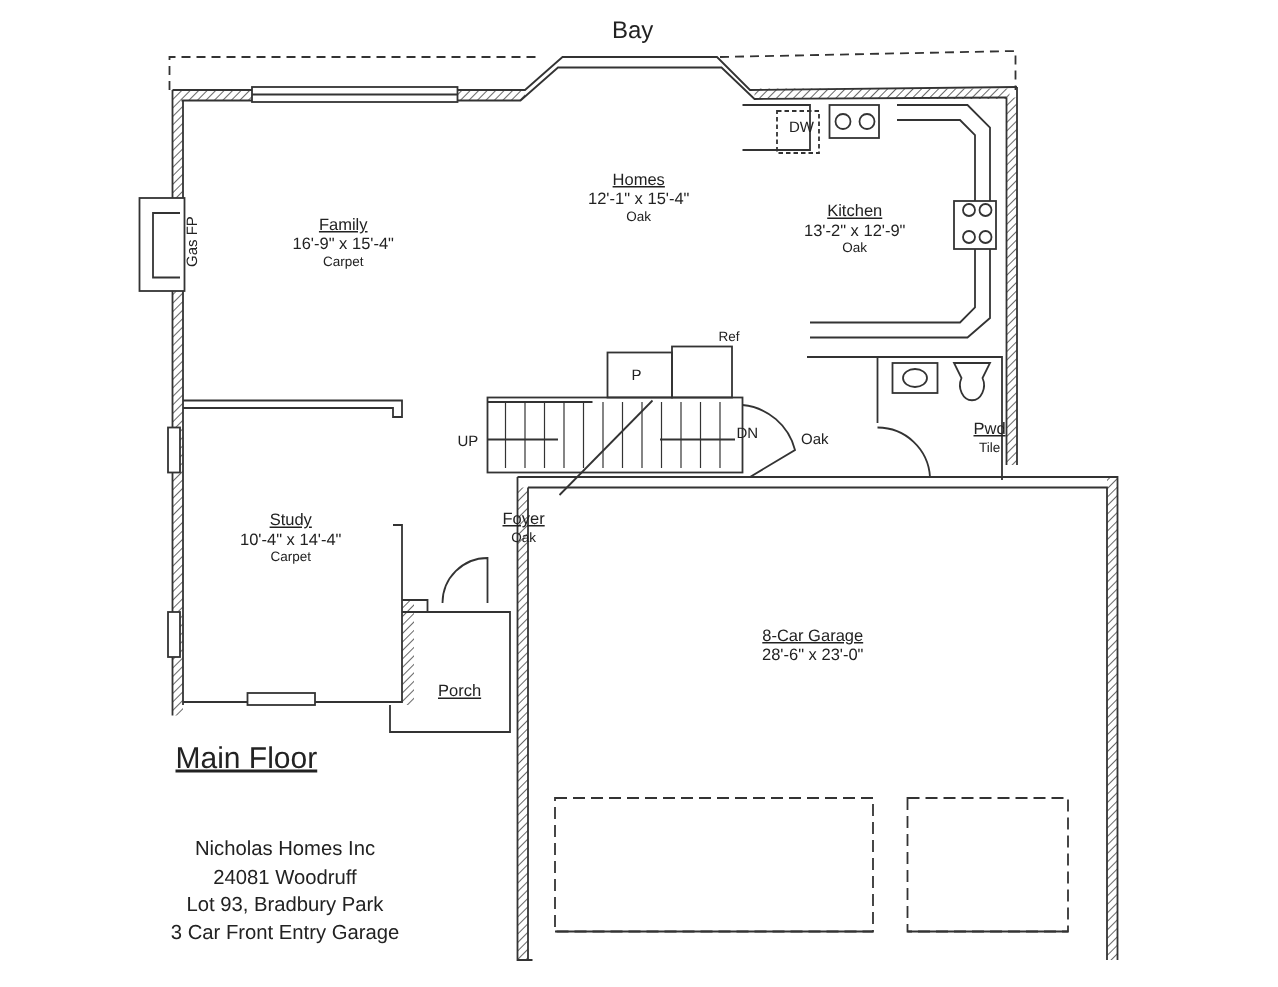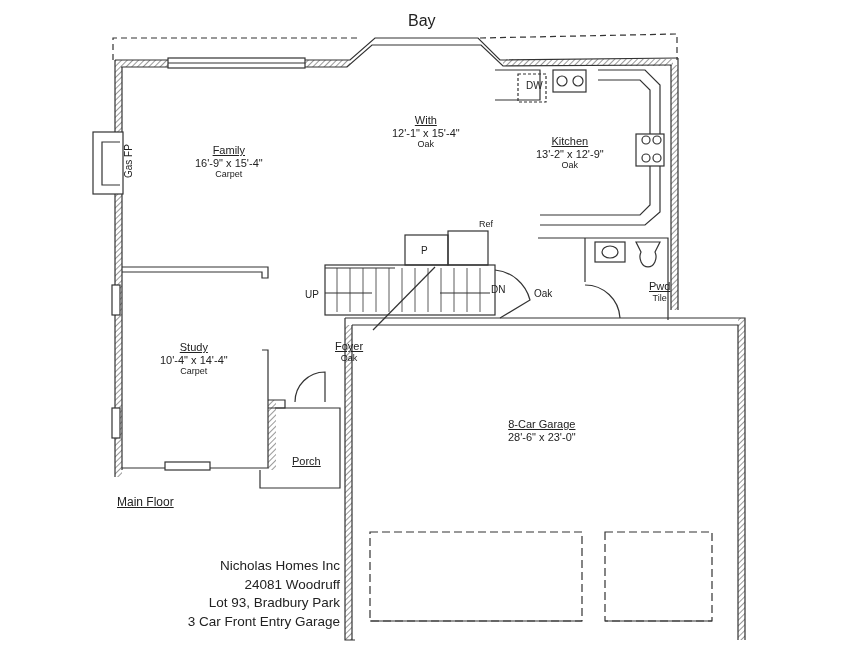--- a/index.html
+++ b/index.html
@@ -3,23 +3,23 @@
 <meta charset="utf-8">
 <style>
   html,body{margin:0;padding:0;background:#ffffff;}
   body{width:852px;height:658px;position:relative;overflow:hidden;font-family:"Liberation Sans",sans-serif;color:#222;}
   #plan{position:absolute;left:0;top:0;width:852px;height:658px;}
   .lbl{position:absolute;text-align:center;white-space:nowrap;line-height:1.15;}
   .rname{font-size:11px;text-decoration:underline;display:block;}
   .rdim{font-size:11px;display:block;}
   .rfloor{font-size:9px;display:block;}
   .small{font-size:10px;}
-  .title-block{position:absolute;left:40px;top:557px;width:300px;text-align:right;font-size:13.5px;line-height:18.5px;}
+  .title-block{position:absolute;left:40px;top:557px;width:300px;text-align:center;font-size:13.5px;line-height:18.5px;}
   .title-block div{white-space:nowrap;}
-  .main-floor{position:absolute;left:117px;top:495px;font-size:12px;text-decoration:underline;}
+  .main-floor{position:absolute;left:117px;top:495px;font-size:20px;text-decoration:underline;}
 </style>
 </head>
 <body>
 
 <svg id="plan" viewBox="0 0 852 658" xmlns="http://www.w3.org/2000/svg">
   <defs>
     <pattern id="hatch" patternUnits="userSpaceOnUse" width="4" height="4" patternTransform="rotate(45)">
       <line x1="0" y1="0" x2="0" y2="4" stroke="#333" stroke-width="1"></line>
     </pattern>
   </defs>
@@ -119,21 +119,21 @@
 </svg>
 
 <div class="lbl small" style="left:408px;top:12px;font-size:16px;">Bay</div>
 
 <div class="lbl" style="left:195px;top:144px;">
   <span class="rname">Family</span>
   <span class="rdim">16'-9" x 15'-4"</span>
   <span class="rfloor">Carpet</span>
 </div>
 <div class="lbl" style="left:392px;top:114px;">
-  <span class="rname">With</span>
+  <span class="rname">Homes</span>
   <span class="rdim">12'-1" x 15'-4"</span>
   <span class="rfloor">Oak</span>
 </div>
 <div class="lbl" style="left:536px;top:135px;">
   <span class="rname">Kitchen</span>
   <span class="rdim">13'-2" x 12'-9"</span>
   <span class="rfloor">Oak</span>
 </div>
 <div class="lbl" style="left:160px;top:341px;text-align:center;">
   <span class="rname">Study</span>

